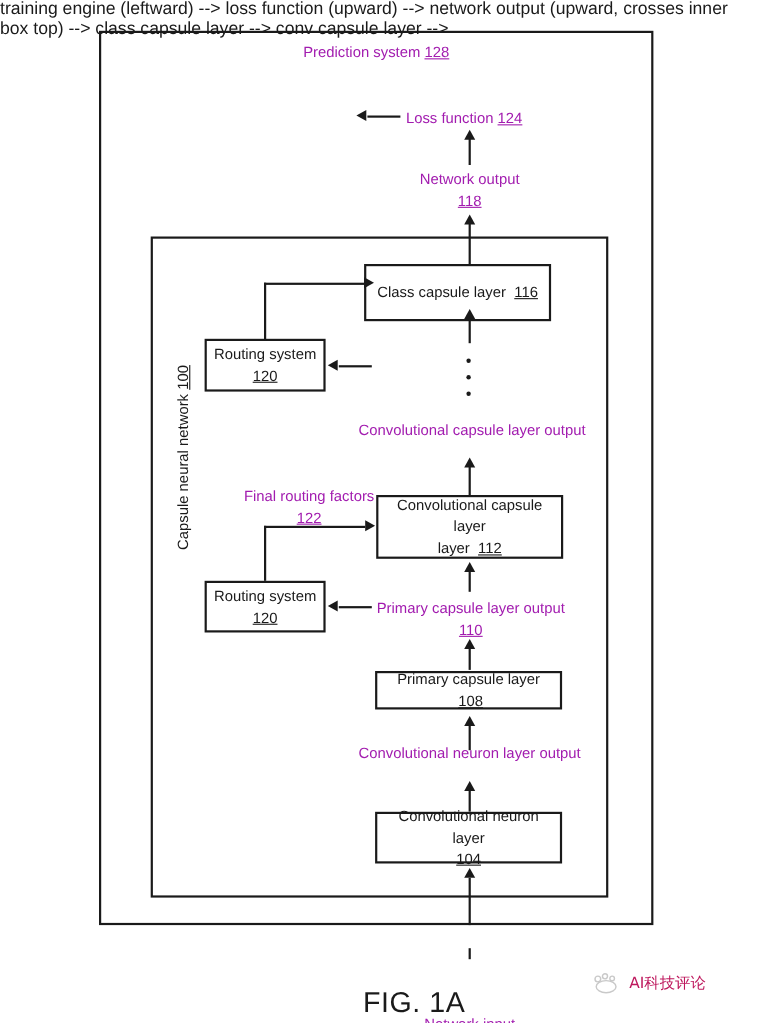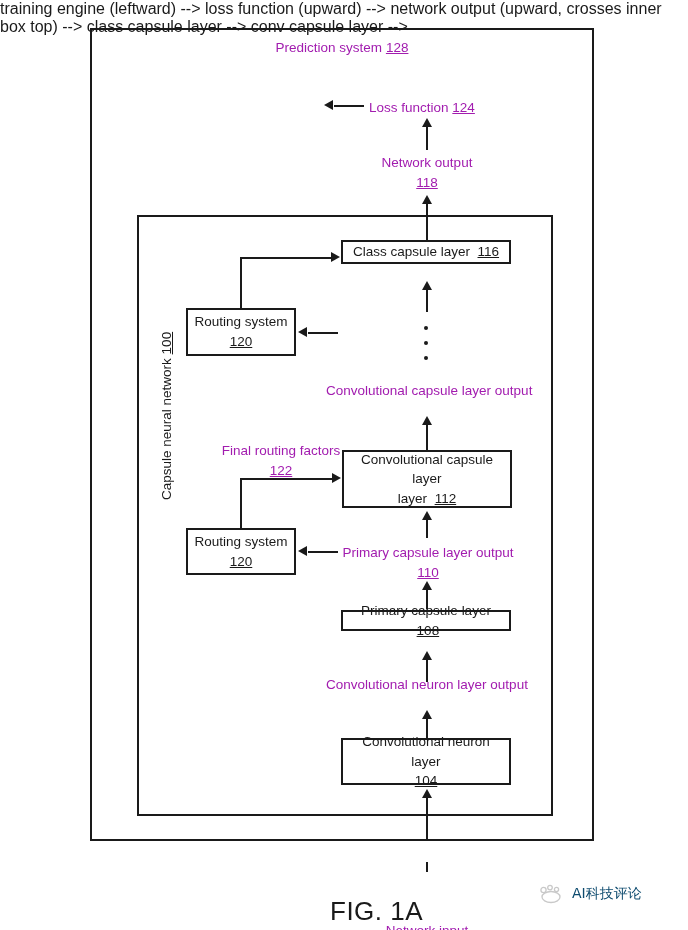--- a/index.html
+++ b/index.html
@@ -117,21 +117,21 @@
     letter-spacing: 0.5px;
     color: #1a1a1a;
   }
   
   .watermark {
     position: absolute;
     left: 536px; top: 884px;
     display: flex;
     align-items: center;
     gap: 6px;
-    color: #0c4a6e;
+    color: #be185d;
     font-size: 14px;
     font-family: "DejaVu Sans", sans-serif;
   }
   .watermark .wm-logo { display: block; }
 </style>
 </head>
 <body>
 
 <div id="page">
 
@@ -173,21 +173,21 @@
   
   <div class="inner-box"></div>
 
   
   <div class="vlabel" style="left:159px; top:500px;">
     <span>Capsule neural network</span>
     <span class="num">100</span>
   </div>
 
   
-  <div class="node" style="left:341px; top:240px; width:170px; height:24px;">
+  <div class="node" style="left:331px; top:240px; width:170px; height:52px;">
     <div>
       <span>Class capsule layer</span>
       &nbsp;<span class="num">116</span>
     </div>
   </div>
 
   
   <div class="node" style="left:186px; top:308px; width:110px; height:48px;">
     <div>
       <span>Routing system</span><br>
@@ -262,21 +262,21 @@
 
   
   <div class="vline" style="left:426px; top:520px; height:18px;"></div>
   <div class="arrow-up" style="left:422px; top:511px;"></div>
 
   
   <div class="vline" style="left:426px; top:589px; height:20px;"></div>
   <div class="arrow-up" style="left:422px; top:581px;"></div>
 
   
-  <div class="node" style="left:341px; top:610px; width:170px; height:21px;">
+  <div class="node" style="left:341px; top:610px; width:170px; height:35px;">
     <div>
       <span>Primary capsule layer</span>
       &nbsp;<span class="num">108</span>
     </div>
   </div>
 
   
   <div class="lbl" style="left:326px; top:675px; width:200px;">
     <span>Convolutional neuron layer output</span>
   </div>

